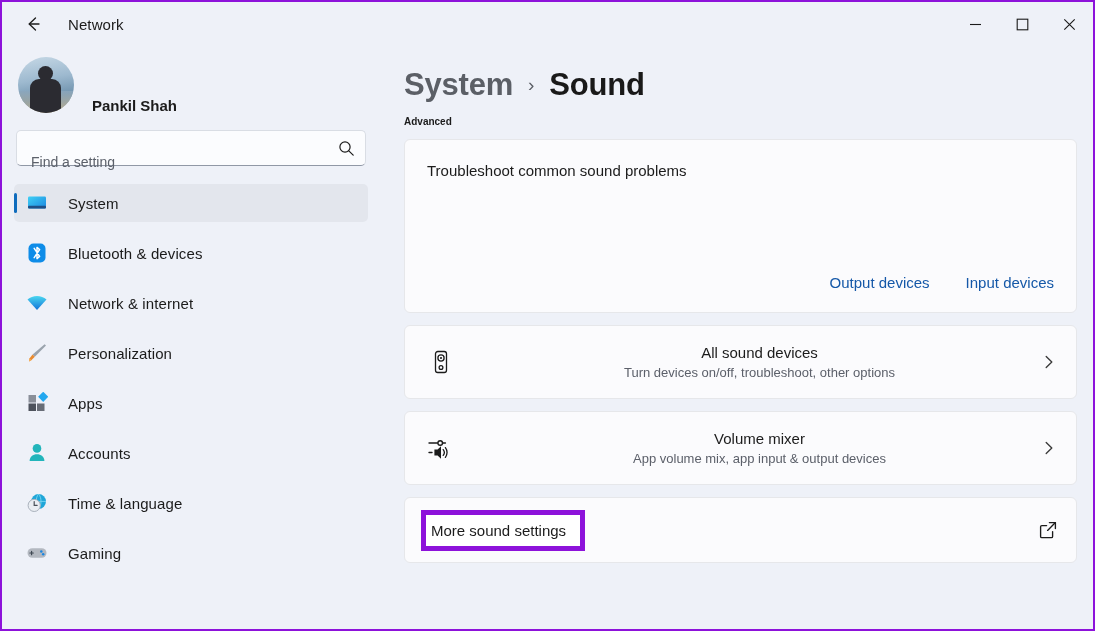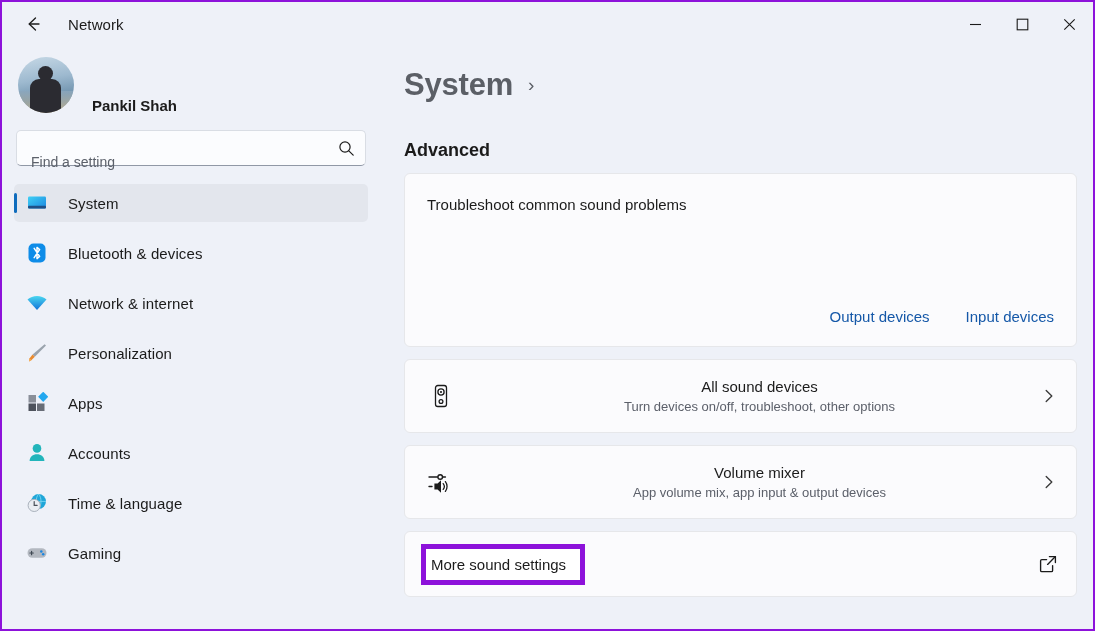--- a/index.html
+++ b/index.html
@@ -180,22 +180,22 @@
     height: 46px;
     font-size: 31px;
     font-weight: bold;
     letter-spacing: -.2px;
   }
   #bc-parent { color: #5b5f66; cursor: pointer; }
   #bc-sep { color: #5b5f66; font-size: 19px; margin: 0 15px; font-weight: normal; }
   #bc-current { color: #191919; }
 
   #section-title {
-    margin-top: 32px;
-    font-size: 18px;
+    margin-top: 8px;
+    font-size: 10px;
     font-weight: bold;
     color: #1b1b1b;
   }
 
   .card {
     margin-top: 12px;
     background: #fbfbfd;
     border: 1px solid #e6e7ea;
     border-radius: 6px;
   }
@@ -433,20 +433,21 @@
       </div>
 
     </div>
   </div>
 
   <div id="main">
 
     <div id="breadcrumb">
       <span id="bc-parent">System</span>
       <span id="bc-sep">›</span>
+      <span id="bc-current">Sound</span>
     </div>
 
     <div id="section-title">Advanced</div>
 
     <div class="card" id="troubleshoot-card">
       <div id="troubleshoot-label">Troubleshoot common sound problems</div>
       <div id="troubleshoot-actions">
         <button class="link-button">Output devices</button>
         <button class="link-button">Input devices</button>
       </div>

